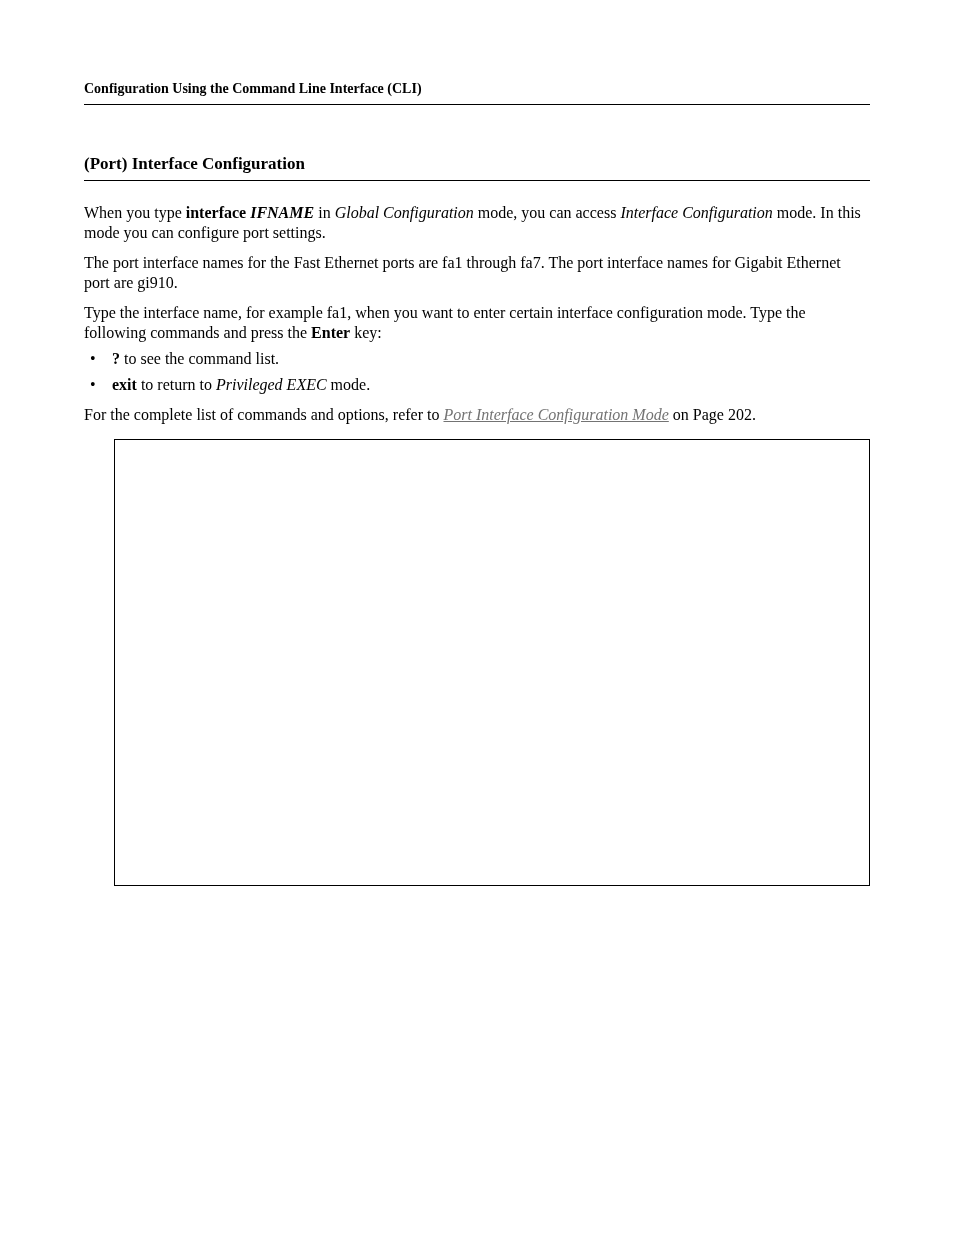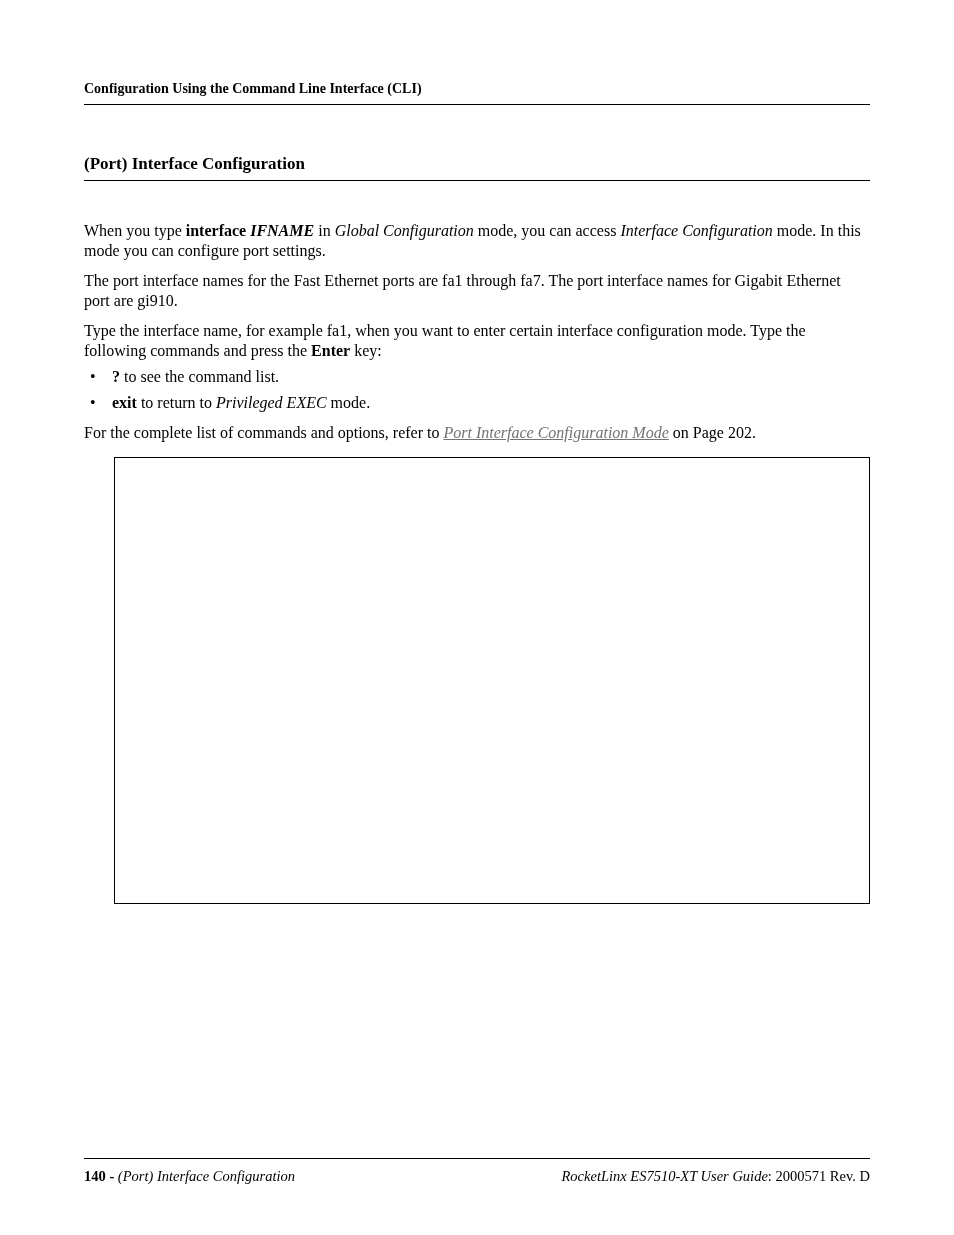--- a/index.html
+++ b/index.html
@@ -35,21 +35,21 @@
     margin-top: 48px;
     margin-bottom: 6px;
   }
   .body-para {
     margin-top: 18px;
   }
   .body-para.tight-top {
     margin-top: 10px;
   }
   .body-para.first {
-    margin-top: 40px;
+    margin-top: 22px;
   }
   .bold { font-weight: bold; }
   .ital { font-style: italic; }
   .bold-ital { font-weight: bold; font-style: italic; }
   ul.bullets {
     list-style: none;
     padding: 0;
     margin: 6px 0 0 0;
   }
   ul.bullets li {
@@ -119,25 +119,14 @@
       <span class="bold">exit</span><span> to return to </span><span class="ital">Privileged EXEC</span><span> mode.</span>
     </li>
   </ul>
 
   <div class="body-para tight-top">
     <span>For the complete list of commands and options, refer to </span><a href="#" class="xref">Port Interface Configuration Mode</a><span> on Page 202.</span>
   </div>
 
   <div class="figure-box"></div>
 
-  <div class="footer">
-    <hr class="hr-thin">
-    <div class="footer-row">
-      <div class="footer-left">
-        <span class="pnum">140 - </span><span class="sect">(Port) Interface Configuration</span>
-      </div>
-      <div class="footer-right">
-        <span class="prod">RocketLinx ES7510-XT  User Guide</span><span>: 2000571 Rev. D</span>
-      </div>
-    </div>
-  </div>
 
 </div>
 
 </body></html>

